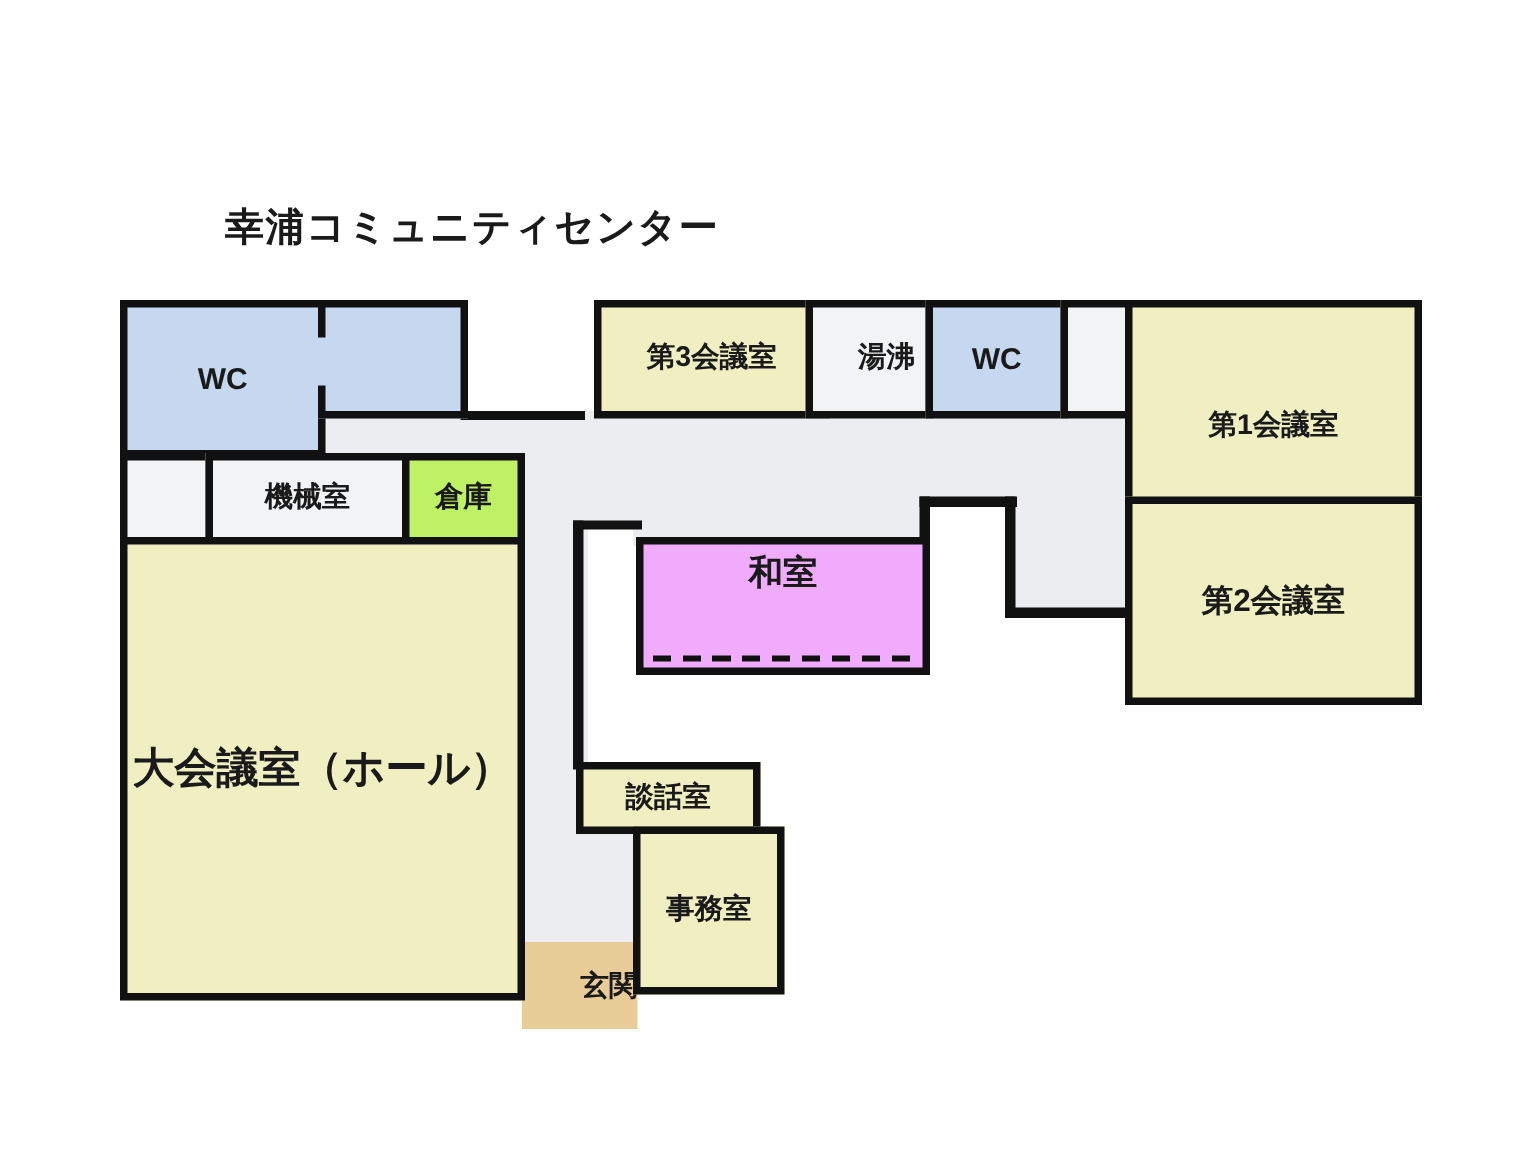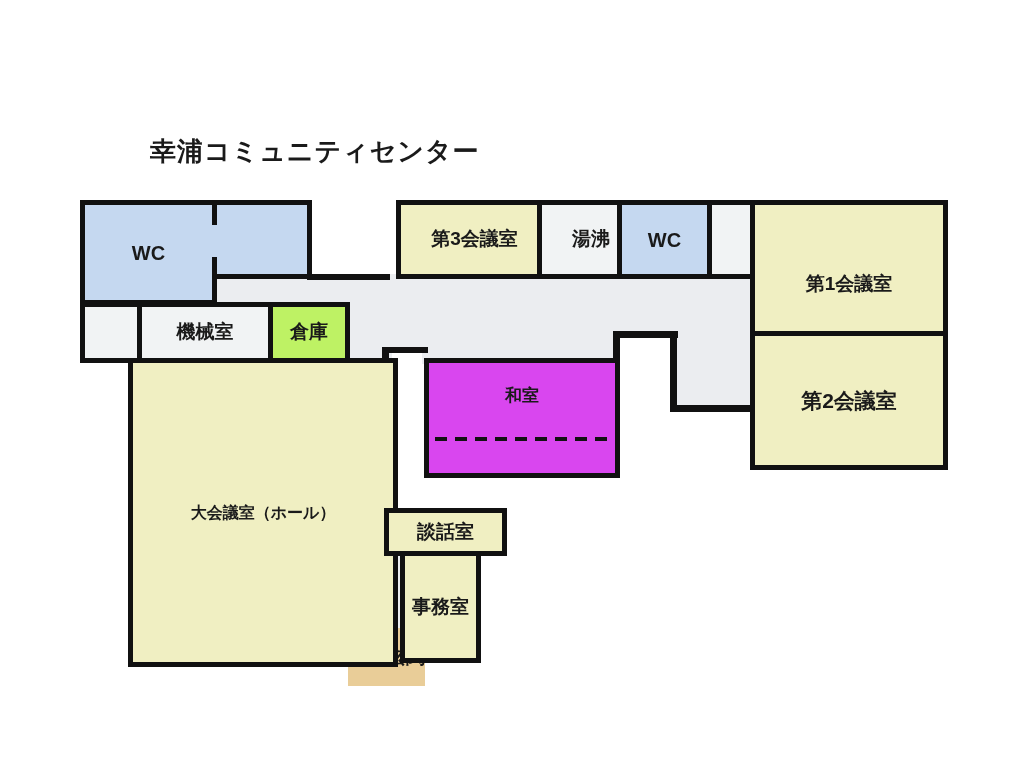--- a/index.html
+++ b/index.html
@@ -76,27 +76,27 @@
     <div class="room" style="background: rgb(240, 239, 194); border-color: rgb(17, 17, 17); font-size: 21px; left: 750px; top: 331px; width: 198px; height: 139px;">
       <span class="lbl">第2会議室</span>
     </div>
     <div class="room" style="background: rgb(241, 243, 244); border-color: rgb(17, 17, 17); font-size: 19px; left: 80px; top: 302px; width: 62px; height: 61px;"></div>
     <div class="room" style="background: rgb(241, 243, 244); border-color: rgb(17, 17, 17); font-size: 19px; left: 137px; top: 302px; width: 136px; height: 61px; text-align: center;">
       <span class="lbl">機械室</span>
     </div>
     <div class="room" style="background: #bef264; border-color: rgb(17, 17, 17); font-size: 19px; left: 268px; top: 302px; width: 82px; height: 61px;">
       <span class="lbl">倉庫</span>
     </div>
-    <div class="room" style="background: rgb(240, 239, 194); border-color: rgb(17, 17, 17); font-size: 16px; left: 80px; top: 358px; width: 270px; height: 309px; margin-left: 48px;">
+    <div class="room" style="background: rgb(240, 239, 194); border-color: rgb(17, 17, 17); font-size: 28px; left: 80px; top: 358px; width: 270px; height: 309px;">
       <span class="lbl">大会議室（ホール）</span>
     </div>
-    <div class="room" style="background: #d946ef; border-color: rgb(17, 17, 17); font-size: 17px; left: 424px; top: 358px; width: 196px; height: 120px;">
+    <div class="room" style="background: #f0abfc; border-color: rgb(17, 17, 17); font-size: 23px; left: 424px; top: 358px; width: 196px; height: 92px;">
       <span class="lbl" style="transform: translateY(-22px);">和室</span>
       <div class="dashed" style="top: 74px;"></div>
     </div>
     <div class="room" style="background: rgb(240, 239, 194); border-color: rgb(17, 17, 17); font-size: 19px; left: 384px; top: 508px; width: 123px; height: 48px;">
       <span class="lbl">談話室</span>
     </div>
-    <div class="room" style="background: rgb(240, 239, 194); border-color: rgb(17, 17, 17); font-size: 19px; left: 400px; top: 551px; width: 81px; height: 112px;">
+    <div class="room" style="background: rgb(240, 239, 194); border-color: rgb(17, 17, 17); font-size: 19px; left: 422px; top: 551px; width: 101px; height: 112px;">
       <span class="lbl">事務室</span>
     </div>
     <div class="gap" style="background: rgb(197, 216, 240); left: 211px; top: 225px; width: 8px; height: 32px;"></div>
   </div>
 
 </body></html>

